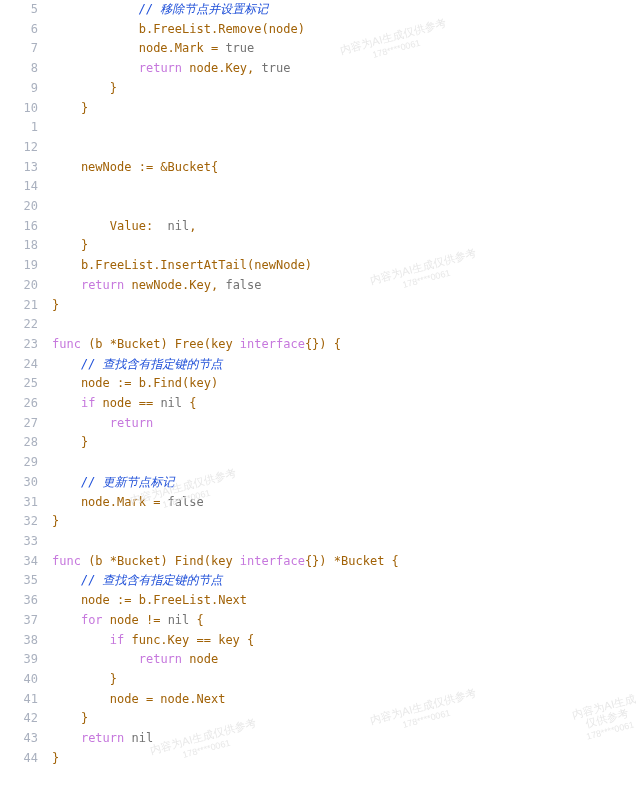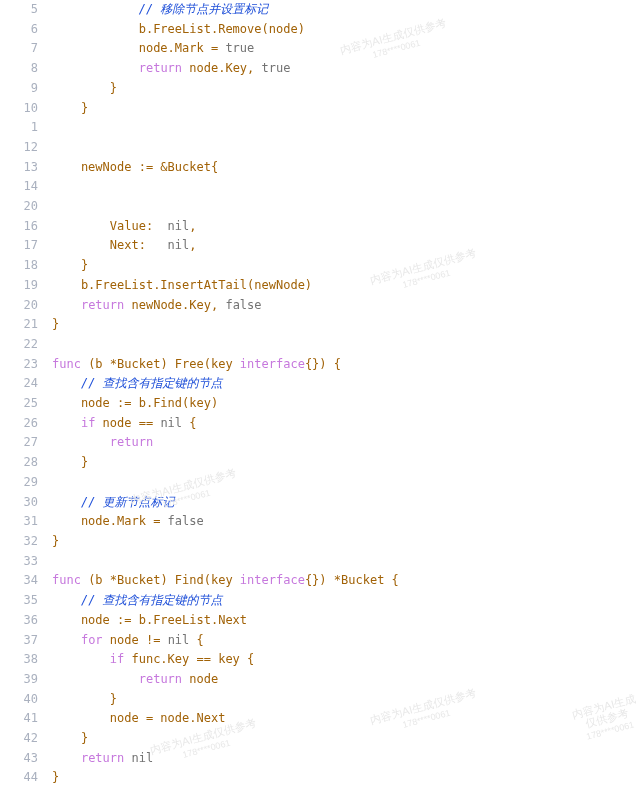--- a/index.html
+++ b/index.html
@@ -29,21 +29,20 @@
     <div class="line"><span class="gutter">7</span><span class="content"><span class="id">            node.Mark = </span><span class="lit">true</span></span></div>
     <div class="line"><span class="gutter">8</span><span class="content"><span class="id">            </span><span class="kw">return</span><span class="id"> node.Key, </span><span class="lit">true</span></span></div>
     <div class="line"><span class="gutter">9</span><span class="content"><span class="id">        }</span></span></div>
     <div class="line"><span class="gutter">10</span><span class="content"><span class="id">    }</span></span></div>
     <div class="line"><span class="gutter">1</span><span class="content"></span></div>
     <div class="line"><span class="gutter">12</span></div>
     <div class="line"><span class="gutter">13</span><span class="content"><span class="id">    newNode := &amp;Bucket{</span></span></div>
     <div class="line"><span class="gutter">14</span></div>
     <div class="line"><span class="gutter">20</span></div>
     <div class="line"><span class="gutter">16</span><span class="content"><span class="id">        Value:  </span><span class="lit">nil</span><span class="id">,</span></span></div>
-    <div class="line"><span class="gutter">17</span><span class="content"><span class="id">        Next:   </span><span class="lit">nil</span><span class="id">,</span></span></div>
     <div class="line"><span class="gutter">18</span><span class="content"><span class="id">    }</span></span></div>
     <div class="line"><span class="gutter">19</span><span class="content"><span class="id">    b.FreeList.InsertAtTail(newNode)</span></span></div>
     <div class="line"><span class="gutter">20</span><span class="content"><span class="id">    </span><span class="kw">return</span><span class="id"> newNode.Key, </span><span class="lit">false</span></span></div>
     <div class="line"><span class="gutter">21</span><span class="content"><span class="id">}</span></span></div>
     <div class="line"><span class="gutter">22</span><span class="content"></span></div>
     <div class="line"><span class="gutter">23</span><span class="content"><span class="kw">func</span><span class="id"> (b *Bucket) Free(key </span><span class="kw">interface</span><span class="id">{}) {</span></span></div>
     <div class="line"><span class="gutter">24</span><span class="content"><span class="id">    </span><span class="cmt">// 查找含有指定键的节点</span></span></div>
     <div class="line"><span class="gutter">25</span><span class="content"><span class="id">    node := b.Find(key)</span></span></div>
     <div class="line"><span class="gutter">26</span><span class="content"><span class="id">    </span><span class="kw">if</span><span class="id"> node == </span><span class="lit">nil</span><span class="id"> {</span></span></div>
     <div class="line"><span class="gutter">27</span><span class="content"><span class="id">        </span><span class="kw">return</span></span></div>

